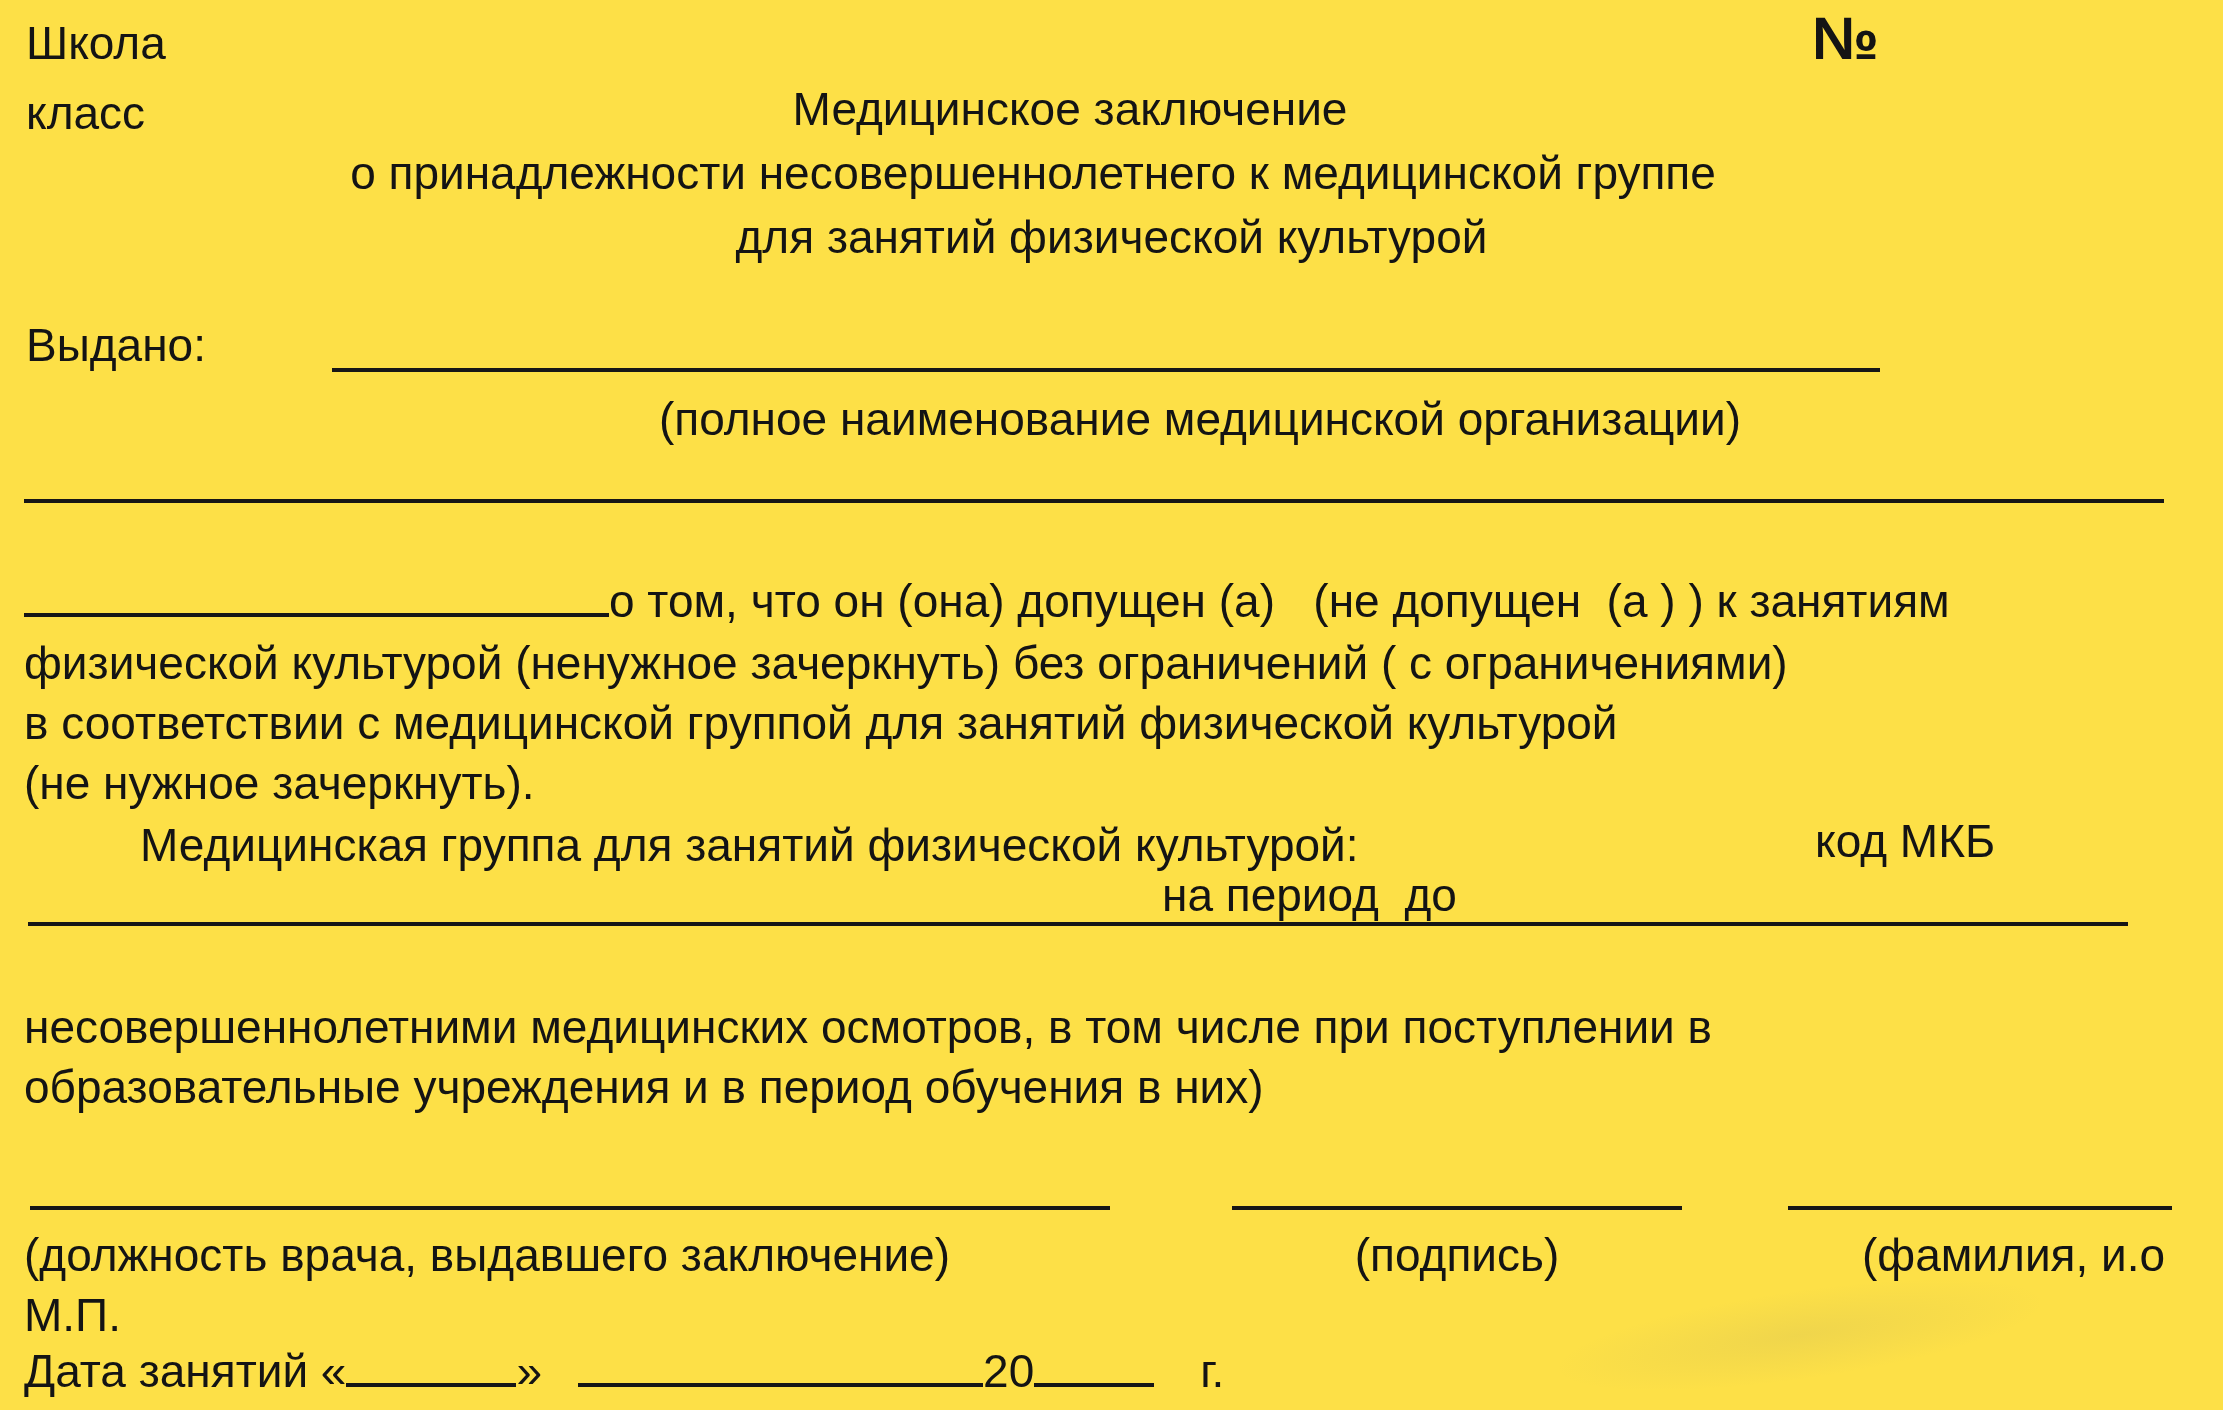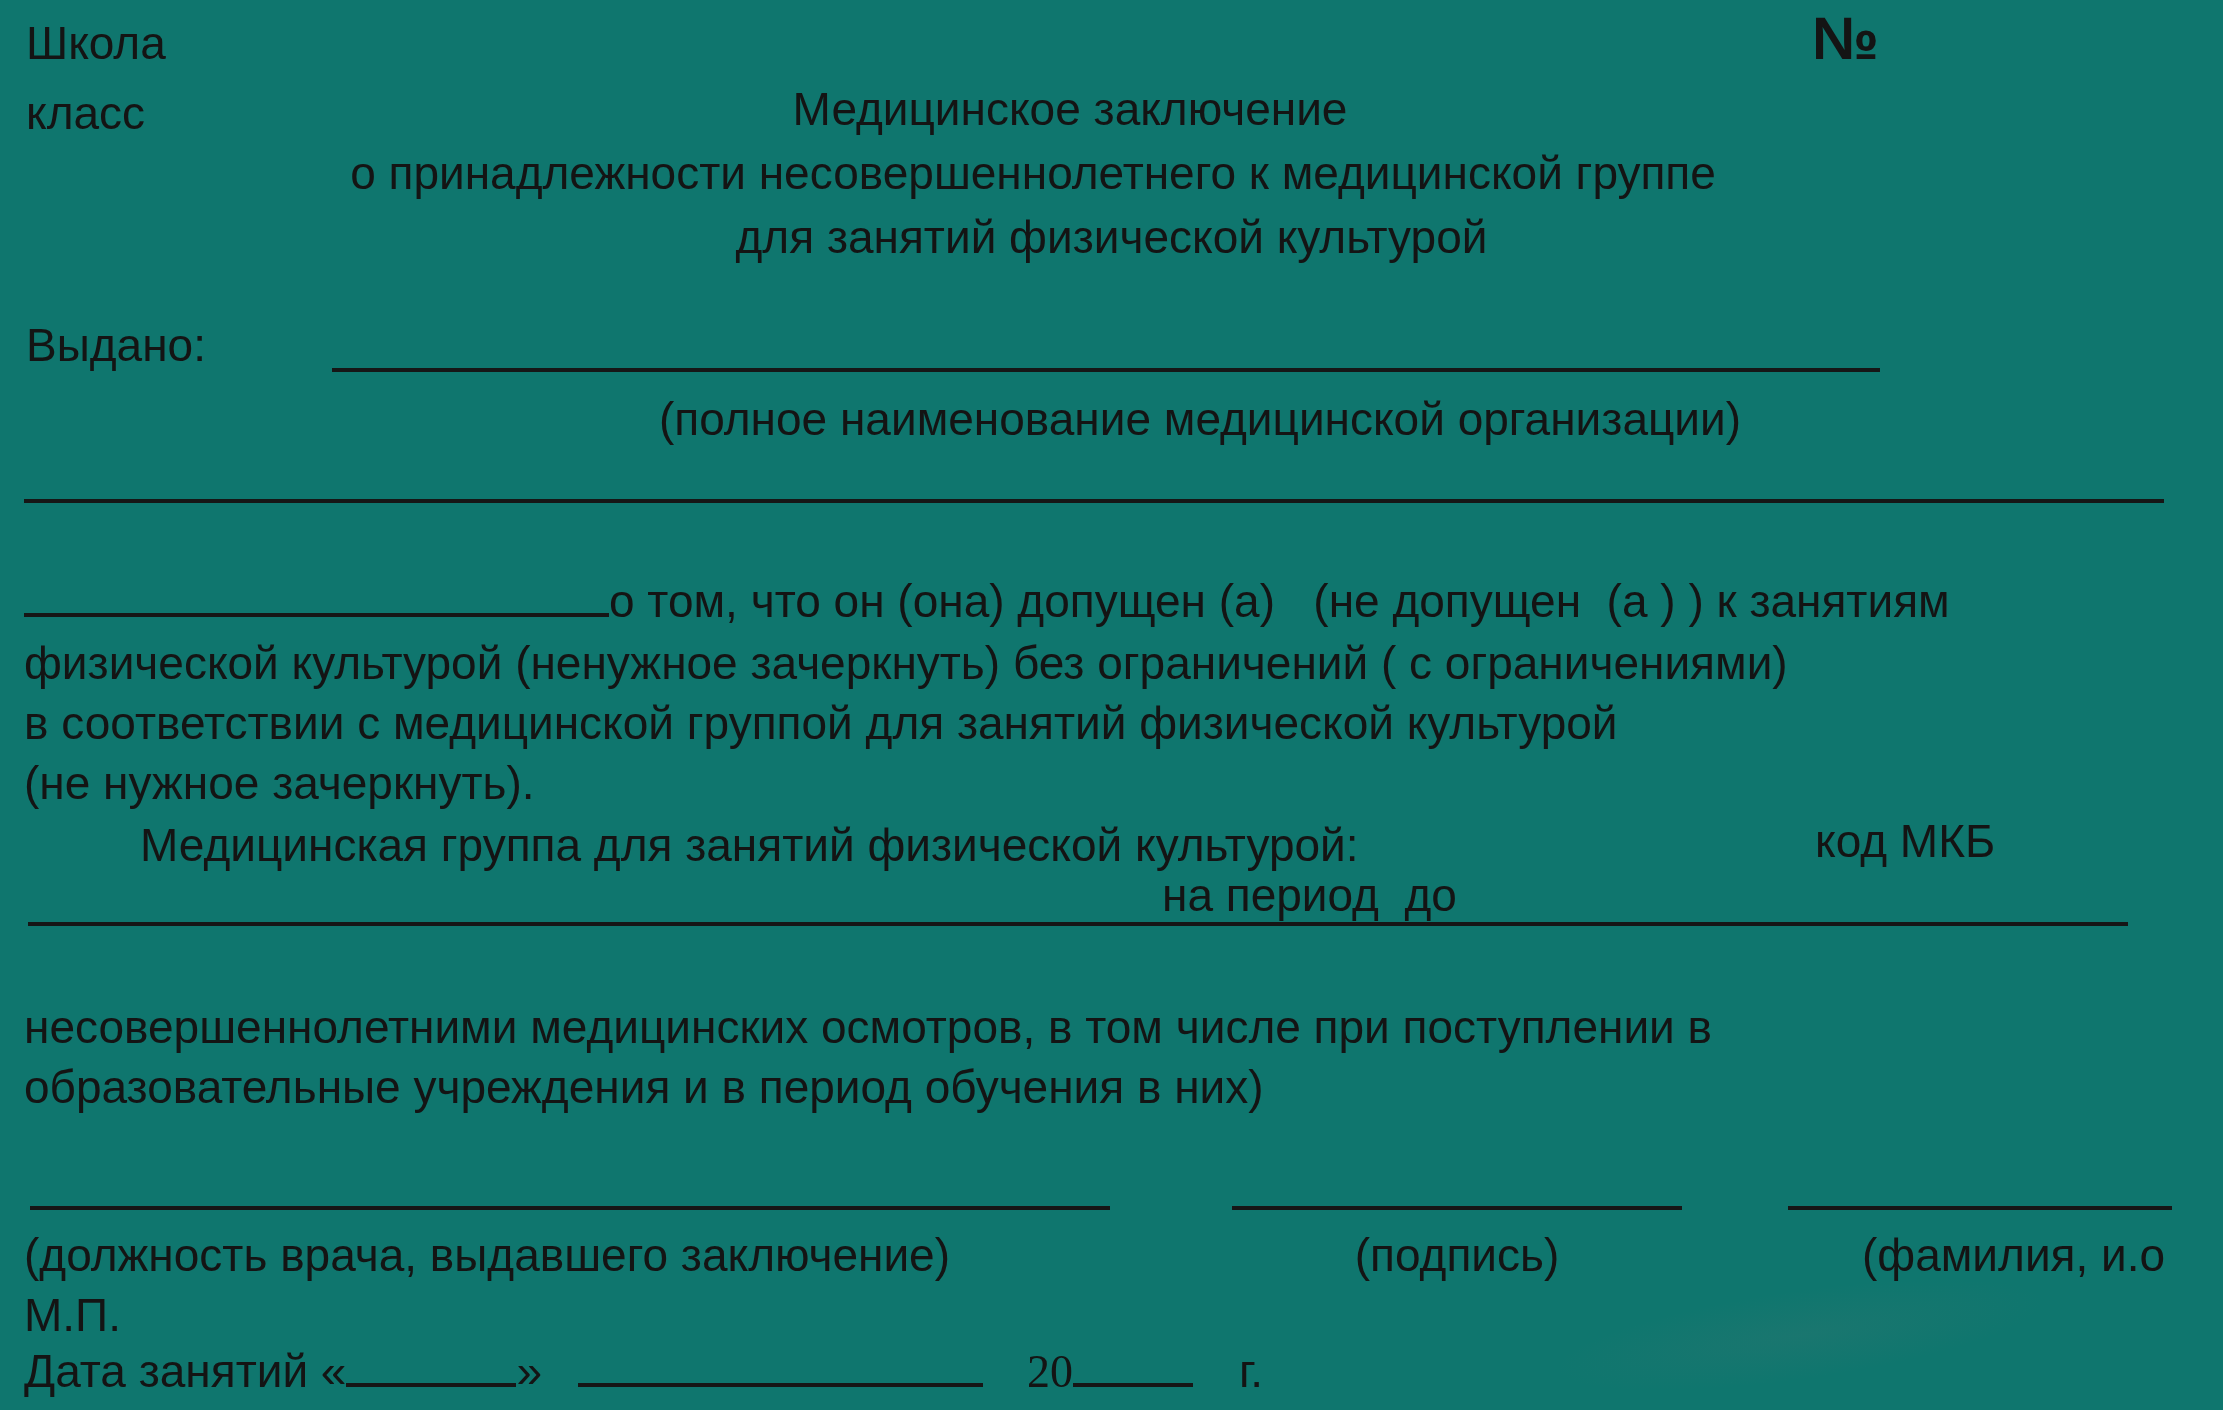--- a/index.html
+++ b/index.html
@@ -1,34 +1,34 @@
 <!DOCTYPE html>
 <html><head>
 <meta charset="utf-8">
 <style>
   html,body{margin:0;padding:0;background:#e8e8e8;}
   .page{
     position:relative;
     width:2223px;height:1410px;
-    background:#0f766e;
+    background:#fde047;
     color:#141414;
     font-family:"Liberation Sans","DejaVu Sans",sans-serif;
     font-size:46px;
     overflow:hidden;
   }
   .abs{position:absolute;white-space:pre;}
   .center{text-align:center;white-space:pre;}
   .hline{position:absolute;border-top:4px solid #161616;}
   .fieldline{position:absolute;border-bottom:4px solid #161616;}
   .fill{display:inline-block;height:30px;border-bottom:4px solid #161616;}
   .num{font-size:60px;font-weight:700;letter-spacing:1px;}
   .row{position:absolute;white-space:pre;}
   .ml28{}
   .ml36{margin-left:36px;}
-  .ml44{margin-left:44px;font-family:Liberation Serif, serif;}
+  .ml44{}
   .ml46{margin-left:46px;}
   .smudge{
     position:absolute;left:1550px;top:1290px;width:500px;height:90px;
     background:radial-gradient(ellipse at center, rgba(120,120,120,0.10), rgba(120,120,120,0) 70%);
     transform:rotate(-8deg);
   }
 </style>
 </head>
 <body>
 

